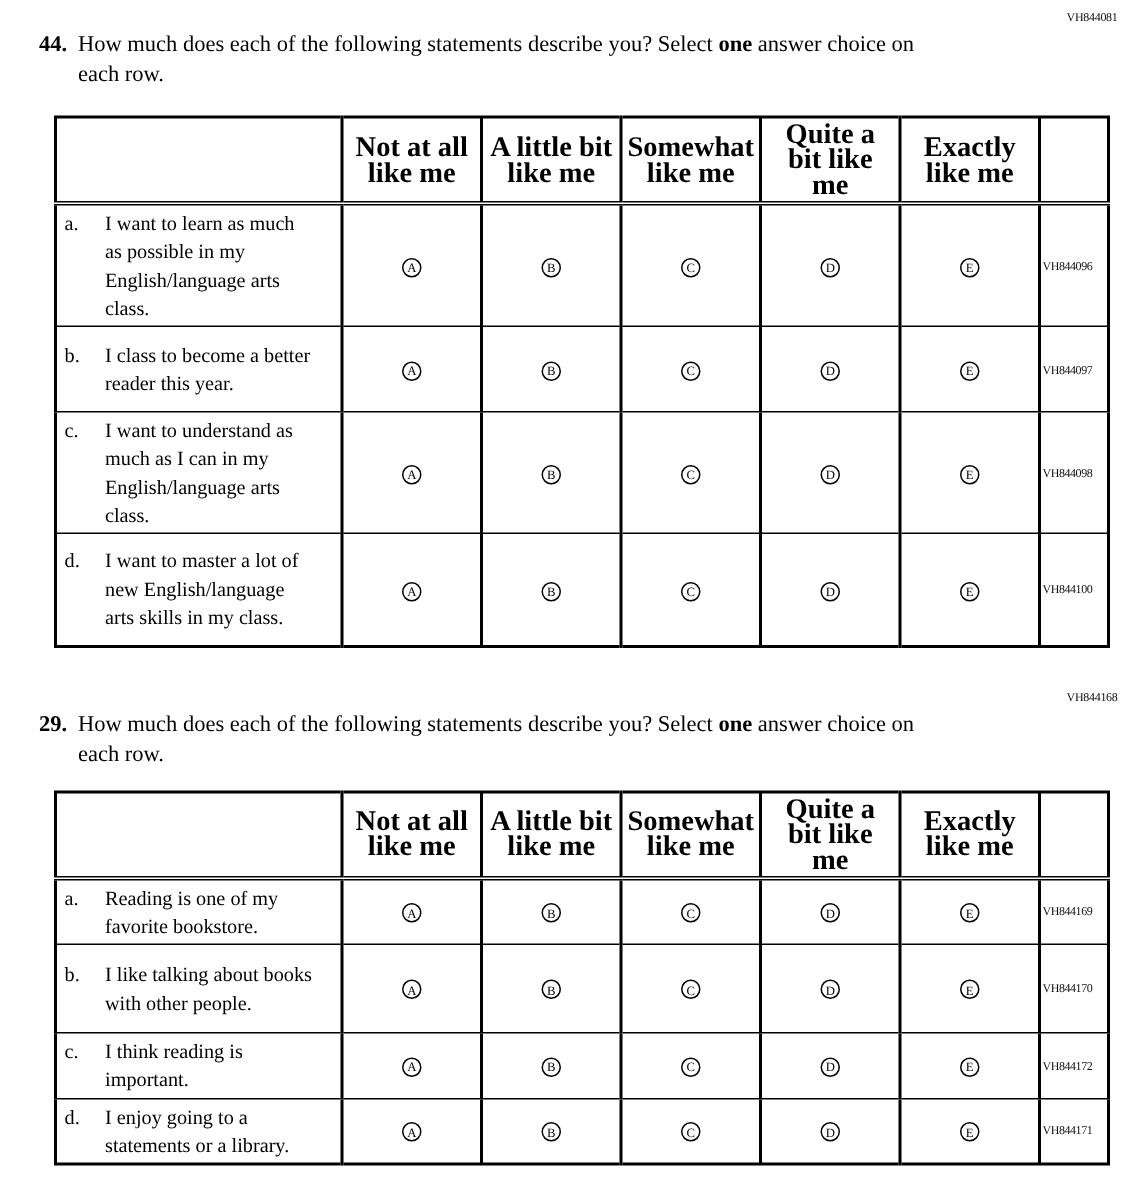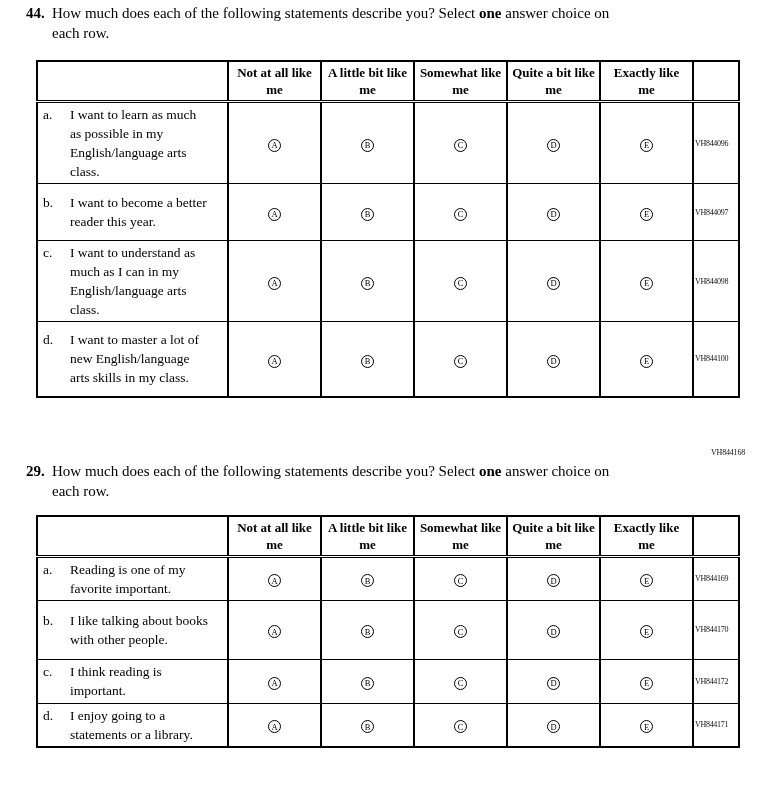--- a/index.html
+++ b/index.html
@@ -5,41 +5,41 @@
   html,body { margin:0; padding:0; background:#ffffff; }
   .sheet {
     position:relative; width:762px; height:795px; background:#ffffff;
     font-family:"Liberation Serif", serif; color:#000; overflow:hidden;
   }
   .sheet-code {
     text-align:right; padding-right:17px; font-size:8px; line-height:10px;
     letter-spacing:-0.2px; color:#111;
   }
   .code-top { padding-top:7px; }
-  .code-mid { margin-top:50px; }
+  .code-mid { margin-top:28px; }
   .qline { display:flex; margin-left:26px; margin-top:3px; width:600px; }
   .qnum  { flex:none; width:26px; font-weight:bold; font-size:15px; line-height:20px; }
   .qtext { margin:0; font-size:15px; line-height:20px; width:560px; }
   .qtext b { font-weight:bold;text-align:center; }
 
   table.matrix {
     border-collapse:collapse; table-layout:fixed; margin-left:36px;
     border:2.5px solid #000;
   }
   .matrix-44 { margin-top:17px; }
   .matrix-45 { margin-top:14px; }
   .matrix th, .matrix td {
     border-top:1.5px solid #000; border-bottom:1.5px solid #000;
     border-left:2px solid #000; border-right:2px solid #000;
     padding:0; vertical-align:middle;
   }
   .matrix thead th { border-bottom:3.5px double #000; }
   .col-stmt { width:191px; } .col-opt { width:93px; } .col-code { width:46px; }
   th.hdr {
-    font-weight:bold; font-size:13px; line-height:17px; text-align:center;
+    font-weight:bold; font-size:19px; line-height:17px; text-align:center;
     padding:2px 3px;
   }
   td.stmt-cell { vertical-align:middle; }
   .stmt { display:flex; padding:2px 2px 2px 5px; font-size:13.5px; line-height:19px; }
   .stmt-letter { flex:none; width:17px; }
   .stmt-text { width:138px;margin-left:10px; }
   td.opt-cell { text-align:center; }
   .bubble {
     display:inline-flex; align-items:center; justify-content:center;
     width:13px; height:13px; border:1px solid #000; border-radius:50%;
@@ -52,20 +52,21 @@
   }
   .rh40{height:40px} .rh78{height:78px} .rh57{height:57px} .rh77{height:77px}
   .rh75{height:75px} .rh43{height:43px} .rh59{height:59px} .rh44{height:44px}
   .rh39{height:39px}
 </style>
 </head>
 <body>
 
 <div class="sheet">
 
+  <div class="sheet-code code-top">VH844081</div>
 
   <div class="qline">
     <span class="qnum">44.</span>
     <p class="qtext"><span>How much does each of the following statements describe you? Select </span><b>one</b><span> answer choice on each row.</span></p>
   </div>
 
   <table class="matrix matrix-44">
     <colgroup>
       <col class="col-stmt">
         <col class="col-opt">
@@ -98,21 +99,21 @@
         <td class="opt-cell"><span class="bubble">B</span></td>
         <td class="opt-cell"><span class="bubble">C</span></td>
         <td class="opt-cell"><span class="bubble">D</span></td>
         <td class="opt-cell"><span class="bubble">E</span></td>
         <td class="code-cell">VH844096</td>
       </tr>
       <tr class="rh57">
         <td class="stmt-cell">
           <div class="stmt">
               <span class="stmt-letter">b.</span>
-              <span class="stmt-text">I want to become a better reader this year.</span>
+              <span class="stmt-text">I class to become a better reader this year.</span>
             </div>
         </td>
         <td class="opt-cell"><span class="bubble">A</span></td>
         <td class="opt-cell"><span class="bubble">B</span></td>
         <td class="opt-cell"><span class="bubble">C</span></td>
         <td class="opt-cell"><span class="bubble">D</span></td>
         <td class="opt-cell"><span class="bubble">E</span></td>
         <td class="code-cell">VH844097</td>
       </tr>
       <tr class="rh77">
@@ -172,21 +173,21 @@
         <th class="hdr">Quite a bit like me</th>
         <th class="hdr">Exactly like me</th>
         <th></th>
       </tr>
     </thead>
     <tbody>
       <tr class="rh43">
         <td class="stmt-cell">
           <div class="stmt">
               <span class="stmt-letter">a.</span>
-              <span class="stmt-text">Reading is one of my favorite important.</span>
+              <span class="stmt-text">Reading is one of my favorite bookstore.</span>
             </div>
         </td>
         <td class="opt-cell"><span class="bubble">A</span></td>
         <td class="opt-cell"><span class="bubble">B</span></td>
         <td class="opt-cell"><span class="bubble">C</span></td>
         <td class="opt-cell"><span class="bubble">D</span></td>
         <td class="opt-cell"><span class="bubble">E</span></td>
         <td class="code-cell">VH844169</td>
       </tr>
       <tr class="rh59">

